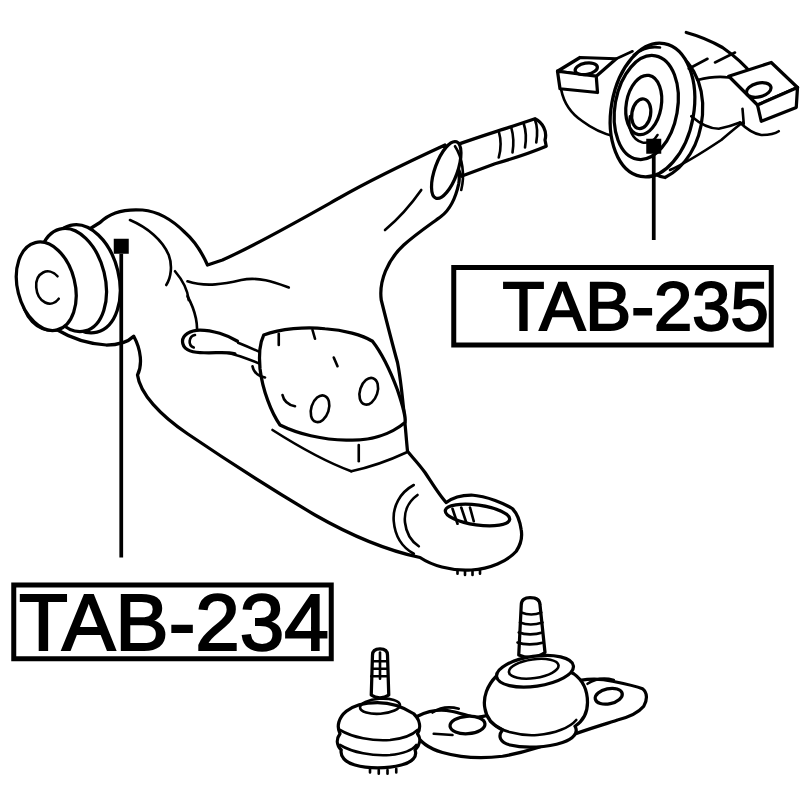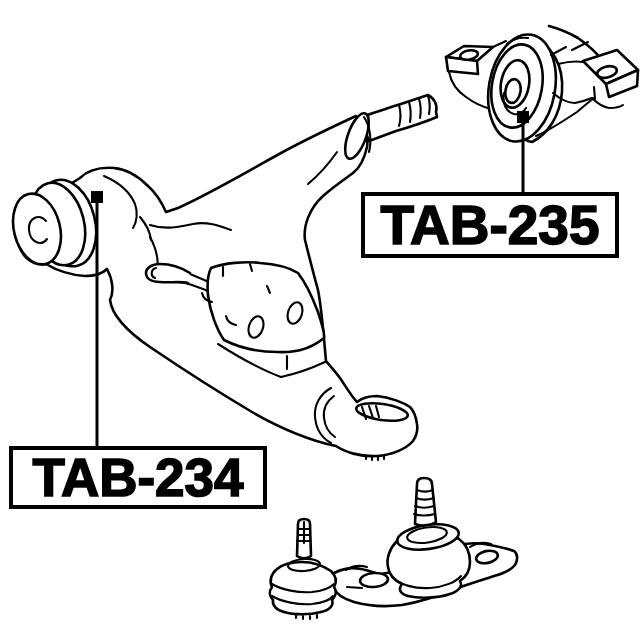--- a/index.html
+++ b/index.html
@@ -1,25 +1,25 @@
 <!DOCTYPE html>
 <html><head>
 <meta charset="utf-8">
 <style>
   html,body{margin:0;padding:0;background:#fff;}
   #stage{position:relative;width:640px;height:640px;background:#fff;overflow:hidden;
          font-family:"Liberation Sans", sans-serif;}
   #stage svg{position:absolute;left:0;top:0;}
   .callout-box{position:absolute;background:#fff;border:4px solid #000;
-               display:flex;align-items:center;justify-content:center;
-               font-weight:bold;color:#000;
+               display:flex;align-items:center;justify-content:flex-end;
+               font-weight:normal;color:#000;
                font-family:"Liberation Sans", sans-serif;
-               -webkit-text-stroke:1.6px #000;letter-spacing:0px;line-height:1;}
+               -webkit-text-stroke:1.6px #000;letter-spacing:0px;line-height:1;margin-top:20px;}
   #box-235{left:361px;top:192px;width:250px;height:58px;font-size:55px;}
-  #box-234{left:9px;top:446px;width:250px;height:55px;font-size:53px;}
+  #box-234{left:9px;top:446px;width:250px;height:55px;font-size:64px;}
   .ln{fill:none;stroke:#000;stroke-width:2.6;stroke-linecap:round;stroke-linejoin:round;}
   .lnf{fill:#fff;stroke:#000;stroke-width:2.6;stroke-linecap:round;stroke-linejoin:round;}
   .thin{fill:none;stroke:#000;stroke-width:2.1;stroke-linecap:round;stroke-linejoin:round;}
   .mk{fill:#000;stroke:none;}
 </style>
 </head>
 <body>
 
 <div id="stage">
 

